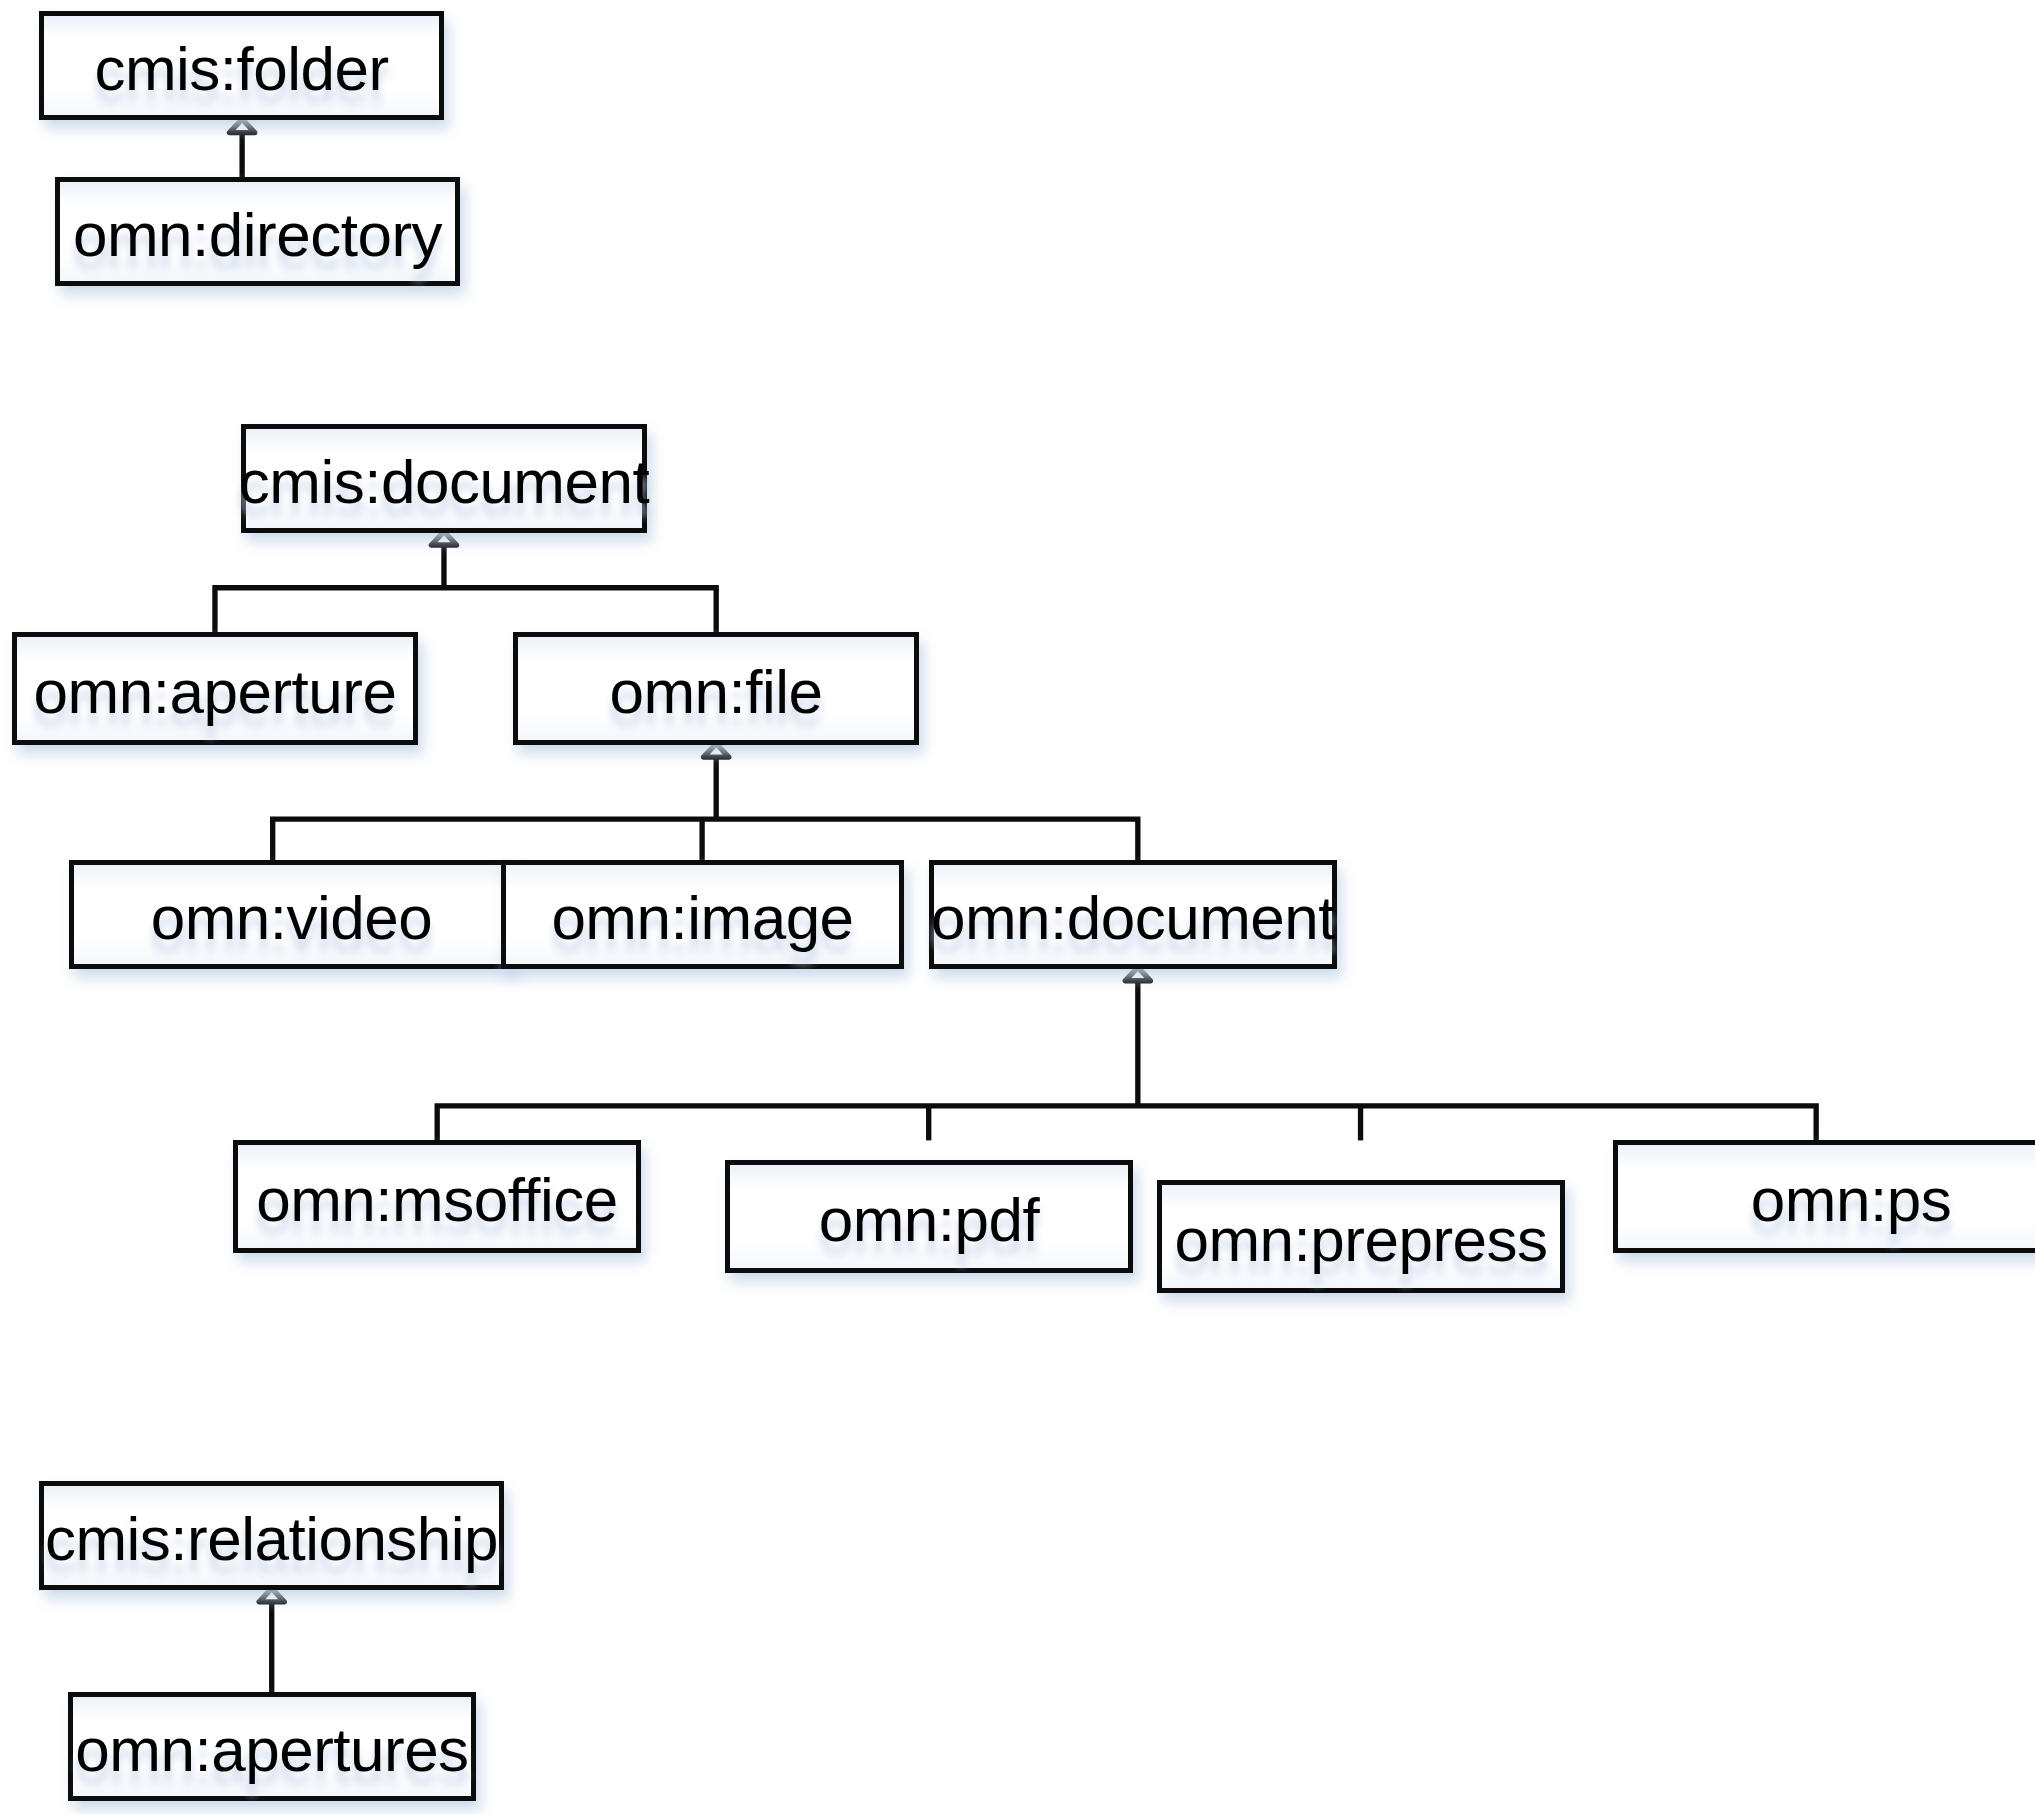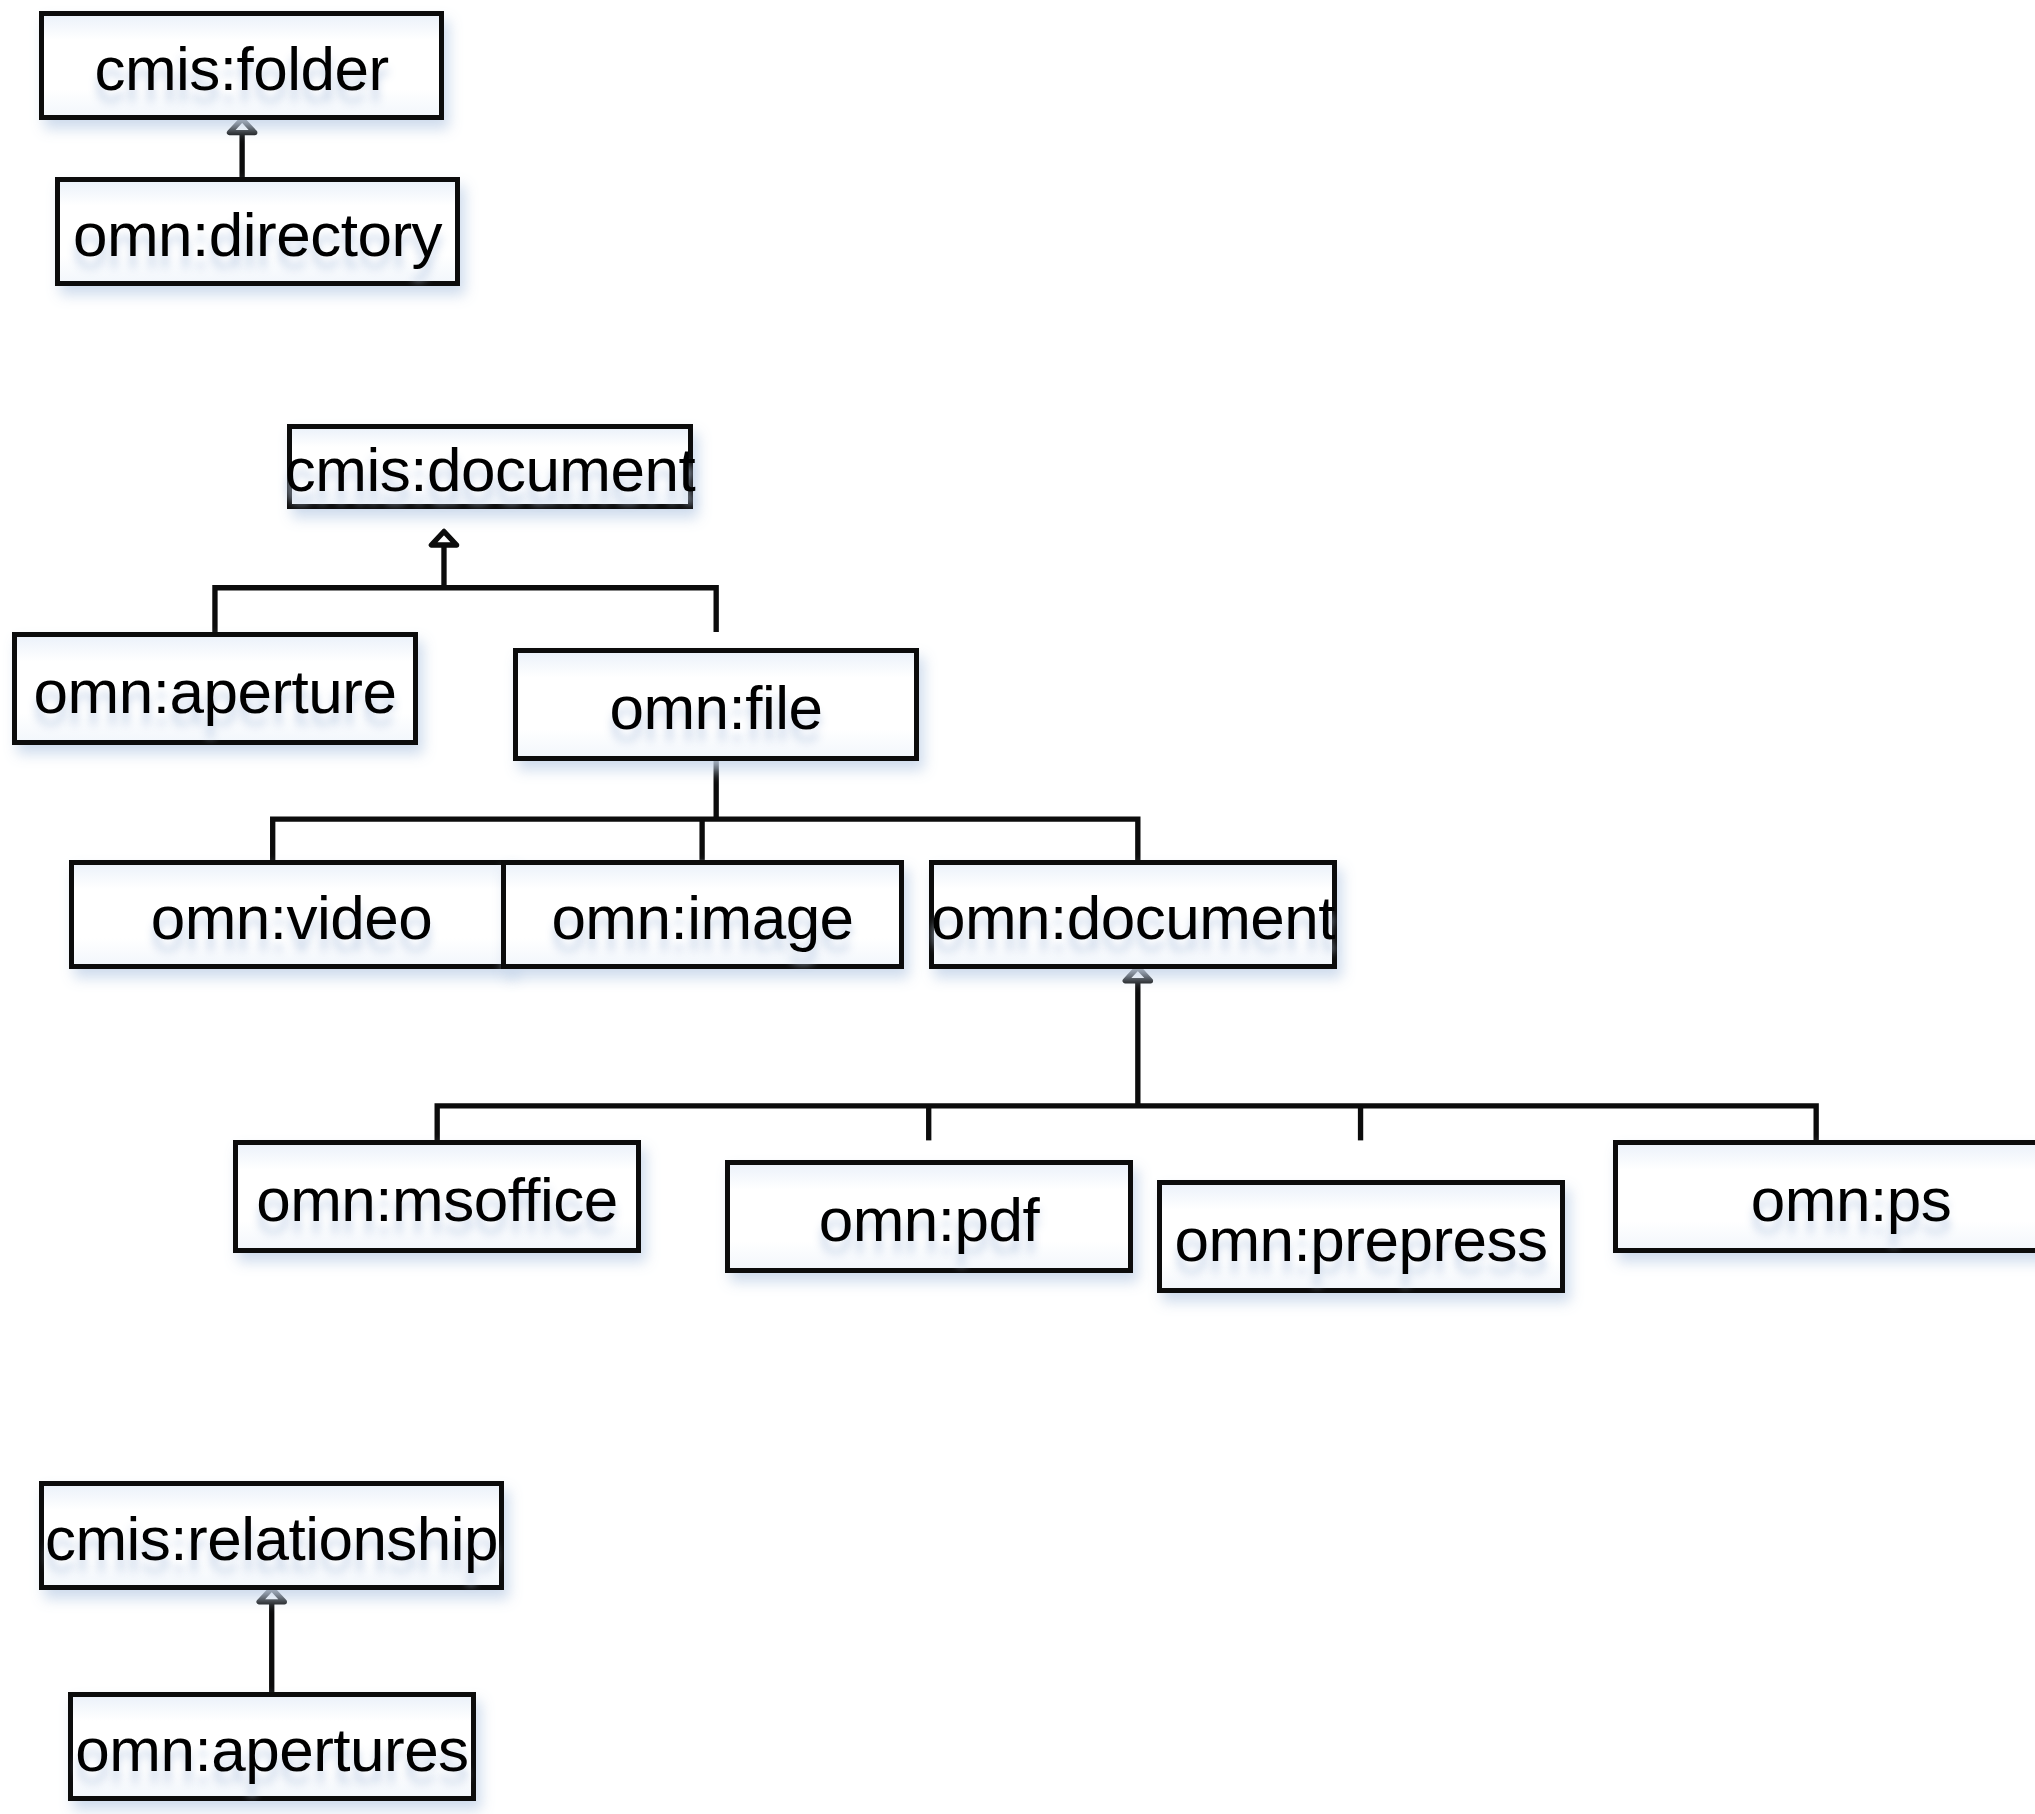--- a/index.html
+++ b/index.html
@@ -53,23 +53,23 @@
     line-height: 1;
     color: #000000;
     letter-spacing: -0.5px;
     padding-top: 7.8px;
     white-space: nowrap;
     text-shadow: 0 11.6px 8.7px rgba(193, 208, 230, 0.85);
   }
   
   #n-cmis-folder       { left:   39px; top:   10.7px; width: 405px; height: 109px; }
   #n-omn-directory     { left:   39px; top:  177px; width: 405px; height: 109px; margin-left: 16px; }
-  #n-cmis-document     { left:  241px; top:  424px; width: 406px; height: 85px; margin-left: 46px; }
+  #n-cmis-document     { left:  241px; top:  424px; width: 406px; height: 109px; }
   #n-omn-aperture      { left:   12px; top: 632px; width: 406px; height: 113px; }
-  #n-omn-file          { left: 513px; top: 632px; width: 406px; height: 113px; margin-top: 16px; }
+  #n-omn-file          { left: 513px; top: 632px; width: 406px; height: 113px; }
   #n-omn-video         { left:  69px; top: 860px; width: 445px; height: 109px; }
   #n-omn-image         { left: 501px; top: 860px; width: 403px; height: 109px; }
   #n-omn-document      { left: 929px; top: 860px; width: 408px; height: 109px; }
   #n-omn-msoffice      { left:  233px; top: 1140px; width: 408px; height: 113px; }
   #n-omn-pdf           { left: 725px; top: 1140px; width: 408px; height: 113px; margin-top: 20px; }
   #n-omn-prepress      { left: 1157px; top: 1140px; width: 408px; height: 113px; margin-top: 40px; }
   #n-omn-ps            { left: 1613px; top: 1140px; width: 476px; height: 113px; }
   #n-cmis-relationship { left:   39px; top: 1481px; width: 465px; height: 109px; }
   #n-omn-apertures     { left:  68px; top: 1692px; width: 408px; height: 109px; }
 </style>

